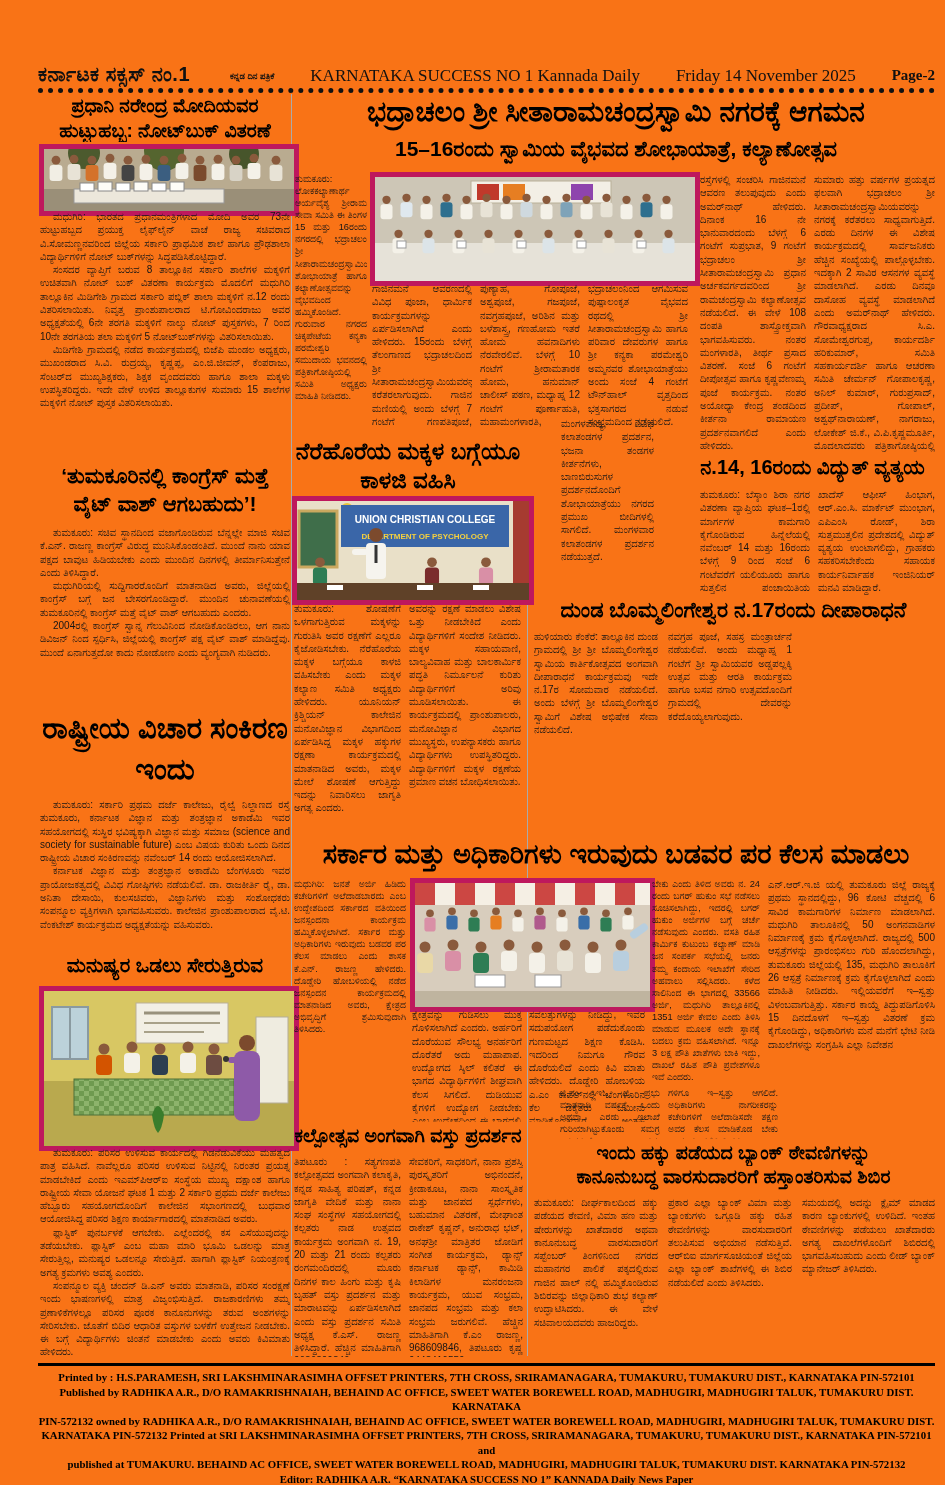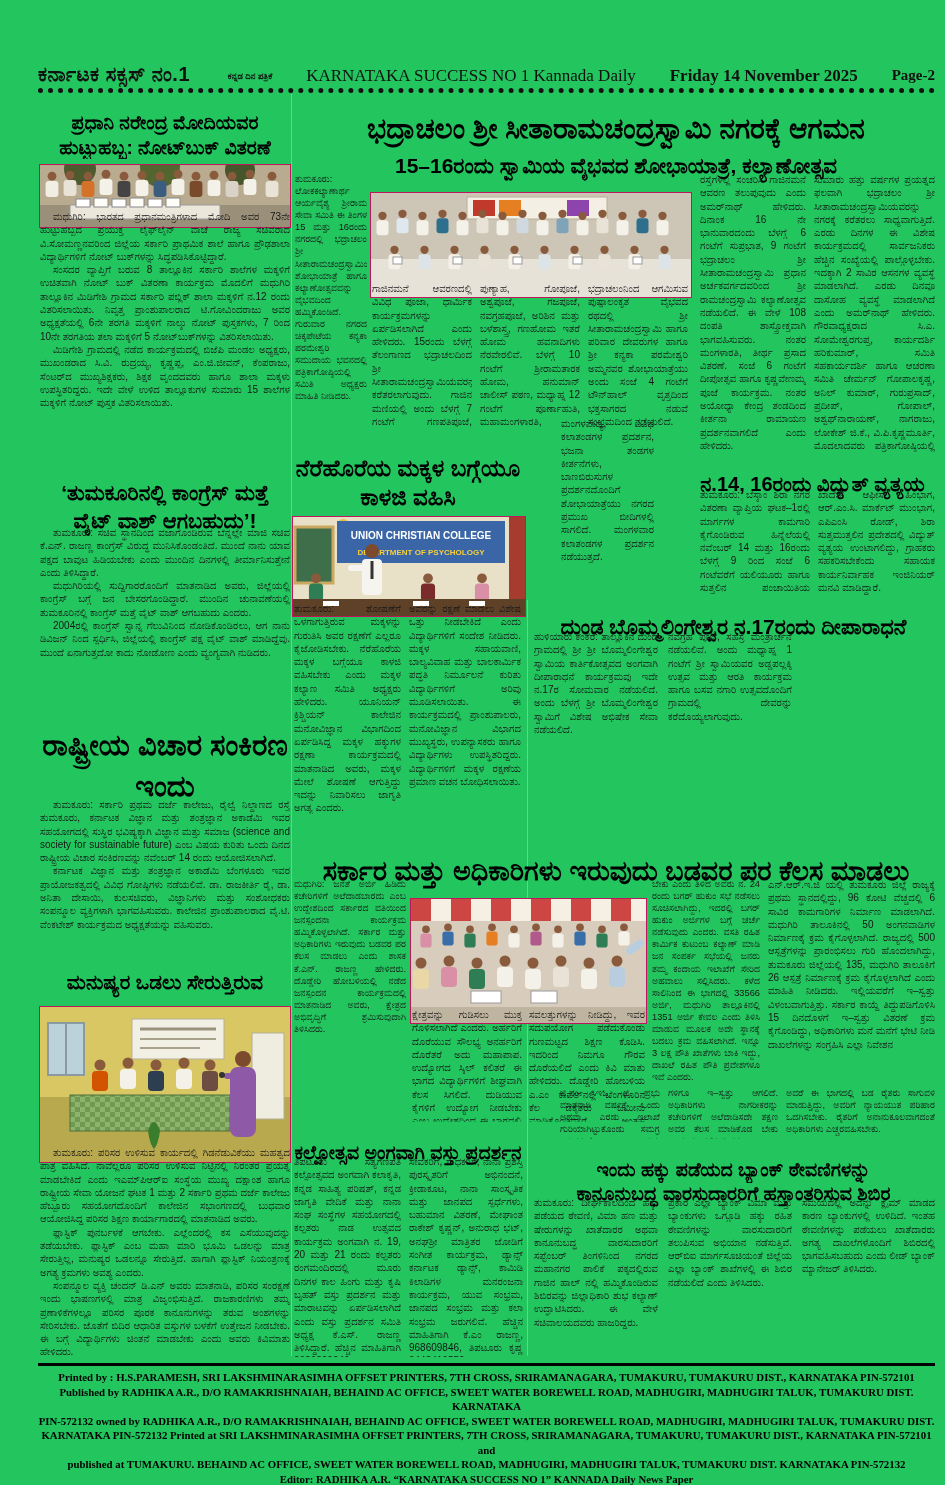--- a/index.html
+++ b/index.html
@@ -1,33 +1,33 @@
 <!DOCTYPE html>
 <html><head>
 <meta charset="utf-8">
 <style>
   html,body{margin:0;padding:0;background:#777;}
-  .page{position:relative;width:945px;height:1485px;margin:0 auto;background:#22c55e;
+  .page{position:relative;width:945px;height:1485px;margin:0 auto;background:#f97316;
         font-family:"Liberation Sans","DejaVu Sans",sans-serif;color:#111;overflow:hidden;}
   
   .hdr{position:absolute;left:38px;top:50px;width:897px;height:36px;display:flex;
        align-items:flex-end;justify-content:space-between;}
   .hdr-rule{position:absolute;left:38px;top:88px;width:897px;border-bottom:5px dotted #111;}
   .masthead{font-weight:700;font-size:20px;letter-spacing:.5px;}
   .tagline{font-size:8.5px;font-weight:700;margin-left:4px;padding-bottom:4px;}
   .etitle{font-family:"Liberation Serif","DejaVu Serif",serif;font-weight:400;font-size:17px;}
-  .edate{font-family:"Liberation Serif","DejaVu Serif",serif;font-weight:700;font-size:17px;}
+  .edate{font-family:"Liberation Serif","DejaVu Serif",serif;font-weight:400;font-size:17px;}
   .epage{font-family:"Liberation Serif","DejaVu Serif",serif;font-weight:700;font-size:15px;padding-bottom:2px;}
   
   .tb{position:absolute;font-size:10px;line-height:1.33;text-align:justify;overflow:hidden;color:#161616;}
   .tb p{margin:0;text-indent:13px;}
   .tb.small{font-size:9.3px;line-height:1.3;}
   .hd{position:absolute;font-weight:700;color:#000;text-align:center;overflow:hidden;
-      font-family:"Liberation Sans","DejaVu Sans",sans-serif;margin-top:17px;}
-  .ph{position:absolute;border:1px solid #be185d;background:#cfc9bd;overflow:hidden;margin-top:20px;}
+      font-family:"Liberation Sans","DejaVu Sans",sans-serif;}
+  .ph{position:absolute;border:5px solid #be185d;background:#cfc9bd;overflow:hidden;}
   .vr{position:absolute;width:1px;background:#aaa;}
   
   .frule{position:absolute;left:38px;top:1363px;width:897px;height:3px;background:#000;}
   .footer{position:absolute;left:38px;top:1370px;width:897px;text-align:center;
           font-family:"Liberation Serif","DejaVu Serif",serif;font-weight:700;
           font-size:10.8px;line-height:1.35;color:#000;}
 </style>
 </head>
 <body>
 
@@ -279,21 +279,20 @@
     </svg>
   </div>
 
   <div class="tb small" style="left:652px;top:878px;width:108px;height:205px;">ಬೇಕು ಎಂದು ತಿಳಿದ ಅವರು ನ. 24 ರಂದು ಬಗರ್ ಹುಕುಂ ಸಭೆ ನಡೆಸಲು ಸೂಚಿಸಲಾಗಿದ್ದು, ಇದರಲ್ಲಿ ಬಗರ್ ಹುಕುಂ ಅರ್ಜಿಗಳ ಬಗ್ಗೆ ಚರ್ಚೆ ನಡೆಸುವುದು ಎಂದರು. ವಸತಿ ರಹಿತ ಕಾರ್ಮಿಕ ಕುಟುಂಬ ಕಲ್ಯಾಣ್ ಮಾಡಿ ಜನ ಸಂಪರ್ಕ ಸಭೆಯಲ್ಲಿ ಜನರು ತಮ್ಮ ಕಂದಾಯ ಇಲಾಖೆಗೆ ಸೇರಿದ ಅಹವಾಲು ಸಲ್ಲಿಸಿದರು. ಕಳೆದ ಸಾಲಿನಿಂದ ಈ ಭಾಗದಲ್ಲಿ 33566 ಅರ್ಜಿ, ಮಧುಗಿರಿ ತಾಲ್ಲೂಕಿನಲ್ಲಿ 1351 ಅರ್ಜಿ ಕೇವಲ ಎಂದು ತಿಳಿಸಿ ಮಾಡುವ ಮೂಲಕ ಅದೇ ಸ್ಥಾನಕ್ಕೆ ಬದಲು ಕ್ರಮ ವಹಿಸಲಾಗಿದೆ. ಇನ್ನೂ 3 ಲಕ್ಷ ಪೌತಿ ಖಾತೆಗಳು ಬಾಕಿ ಇದ್ದು, ದಾಖಲೆ ರಹಿತ ಪೌತಿ ಪ್ರವೇಶಗಳೂ ಇವೆ ಎಂದರು.</div>
   <div class="tb" style="left:768px;top:878px;width:167px;height:205px;">ಎನ್.ಆರ್.ಇ.ಜಿ ಯಲ್ಲಿ ತುಮಕೂರು ಜಿಲ್ಲೆ ರಾಜ್ಯಕ್ಕೆ ಪ್ರಥಮ ಸ್ಥಾನದಲ್ಲಿದ್ದು, 96 ಕೋಟಿ ವೆಚ್ಚದಲ್ಲಿ 6 ಸಾವಿರ ಕಾಮಗಾರಿಗಳ ನಿರ್ಮಾಣ ಮಾಡಲಾಗಿದೆ. ಮಧುಗಿರಿ ತಾಲೂಕಿನಲ್ಲಿ 50 ಅಂಗನವಾಡಿಗಳ ನಿರ್ಮಾಣಕ್ಕೆ ಕ್ರಮ ಕೈಗೊಳ್ಳಲಾಗಿದೆ. ರಾಜ್ಯದಲ್ಲಿ 500 ಆಸ್ಪತ್ರೆಗಳನ್ನು ಪ್ರಾರಂಭಿಸಲು ಗುರಿ ಹೊಂದಲಾಗಿದ್ದು, ತುಮಕೂರು ಜಿಲ್ಲೆಯಲ್ಲಿ 135, ಮಧುಗಿರಿ ತಾಲೂಕಿಗೆ 26 ಆಸ್ಪತ್ರೆ ನಿರ್ಮಾಣಕ್ಕೆ ಕ್ರಮ ಕೈಗೊಳ್ಳಲಾಗಿದೆ ಎಂದು ಮಾಹಿತಿ ನೀಡಿದರು. ಇಲ್ಲಿಯವರೆಗೆ ಇ–ಸ್ವತ್ತು ವಿಳಂಬವಾಗುತ್ತಿತ್ತು. ಸರ್ಕಾರ ಕಾಯ್ದೆ ತಿದ್ದುಪಡಿಗೊಳಿಸಿ 15 ದಿನದೊಳಗೆ ಇ–ಸ್ವತ್ತು ವಿತರಣೆ ಕ್ರಮ ಕೈಗೊಂಡಿದ್ದು, ಅಧಿಕಾರಿಗಳು ಮನೆ ಮನೆಗೆ ಭೇಟಿ ನೀಡಿ ದಾಖಲೆಗಳನ್ನು ಸಂಗ್ರಹಿಸಿ ಎಲ್ಲಾ ನಿವೇಶನ</div>
   <div class="tb" style="left:412px;top:1008px;width:110px;height:114px;">ಕ್ಷೇತ್ರವನ್ನು ಗುಡಿಸಲು ಮುಕ್ತ ಗೊಳಿಸಲಾಗಿದೆ ಎಂದರು. ಅರ್ಹರಿಗೆ ದೊರೆಯುವ ಸೌಲಭ್ಯ ಅನರ್ಹರಿಗೆ ದೊರೆತರೆ ಅದು ಮಹಾಪಾಪ. ಉದ್ಯೋಗದ ಸ್ಕಿಲ್ ಕಲಿತರೆ ಈ ಭಾಗದ ವಿದ್ಯಾರ್ಥಿಗಳಿಗೆ ಶೀಘ್ರವಾಗಿ ಕೆಲಸ ಸಿಗಲಿದೆ. ದುಡಿಯುವ ಕೈಗಳಿಗೆ ಉದ್ಯೋಗ ನೀಡಬೇಕು ಎಂಬ ಉದ್ದೇಶದಿಂದ ಈ ಭಾಗದಲ್ಲಿ ಜಿಟಿಟಿಸಿ ಕಾಲೇಜು ಪ್ರಾರಂಭಿಸಲಾಗುತ್ತಿದ್ದು, ಪೋಷಕರು ತಮ್ಮ ಮಕ್ಕಳನ್ನು ವಿದ್ಯಾವಂತರನ್ನಾಗಿ ಮಾಡಿ. ಸರ್ಕಾರ ಶಿಕ್ಷಣಕ್ಕಾಗಿ ಬಹಳಷ್ಟು</div>
   <div class="tb" style="left:529px;top:1008px;width:116px;height:114px;">ಸವಲತ್ತುಗಳನ್ನು ನೀಡಿದ್ದು, ಇವರ ಸದುಪಯೋಗ ಪಡೆದುಕೊಂಡು ಗುಣಮಟ್ಟದ ಶಿಕ್ಷಣ ಕೊಡಿಸಿ. ಇದರಿಂದ ನಿಮಗೂ ಗೌರವ ದೊರೆಯಲಿದೆ ಎಂದು ಕಿವಿ ಮಾತು ಹೇಳಿದರು. ದೊಡ್ಡೇರಿ ಹೋಬಳಿಯ ಎ.ಎಂ ಕಾವಲ್‌ನಲ್ಲಿ ಬೆಂಗಳೂರಿನ ಕೆಲ ಡಕೈತರು ಜಮೀನು ಮಾಡಿಕೊಂಡಿದ್ದಾರೆ. ಅಂತಹ ಪ್ರಕರಣಗಳು ಲೋಕಾಯುಕ್ತದಲ್ಲಿವೆ. ಆದರೆ ಈ ಭಾಗದಲ್ಲಿ ಬಡ ರೈತರು ಉಳುಮೆ ಮಾಡುತ್ತಿದ್ದು, ಅವರಿಗೆ ನ್ಯಾಯ ದೊರೆಯಬೇಕು. ರೈತರಿಗೆ ಅನಾನುಕೂಲ</div>
 
   <div class="tb small" style="left:560px;top:1087px;width:100px;height:52px;">ಜಿ.ಪಂ ಸಿಇಓ, ಜಿ. ಪ್ರಭು ಮಾತನಾಡಿ ವರ್ಷಕ್ಕೆ ಒಂದು ಅಥವಾ ಎರಡು ಇಲಾಖೆ ಗುರಿಯಾಗಿಟ್ಟುಕೊಂಡು ಸಮಗ್ರ ಅಭಿವೃದ್ಧಿಗೆ ಕ್ರಮ ಕೈಗೊಳ್ಳಲಾಗಿದ್ದು,</div>
   <div class="tb small" style="left:668px;top:1087px;width:110px;height:52px;">ಗಳಿಗೂ ಇ–ಸ್ವತ್ತು ಆಗಲಿದೆ. ಅಧಿಕಾರಿಗಳು ನಾಗರೀಕರನ್ನು ಕಚೇರಿಗಳಿಗೆ ಅಲೆದಾಡಿಸದೇ ತಕ್ಷಣ ಅವರ ಕೆಲಸ ಮಾಡಿಕೊಡ ಬೇಕು ಎಂದು ಸೂಚನೆ ನೀಡಿದರು.</div>
-  <div class="tb small" style="left:786px;top:1087px;width:149px;height:52px;">ಅವರೆ ಈ ಭಾಗದಲ್ಲಿ ಬಡ ರೈತರು ಸಾಗುವಳಿ ಮಾಡುತ್ತಿದ್ದು, ಅವರಿಗೆ ನ್ಯಾಯಯುತ ಪರಿಹಾರ ಒದಗಿಸಬೇಕು. ರೈತರಿಗೆ ಅನಾನುಕೂಲವಾಗದಂತೆ ಅಧಿಕಾರಿಗಳು ಎಚ್ಚರವಹಿಸಬೇಕು.</div>
 
   <div class="hd" style="left:292px;top:1125px;width:232px;height:26px;font-size:19px;">ಕಲ್ಪೋತ್ಸವ ಅಂಗವಾಗಿ ವಸ್ತು ಪ್ರದರ್ಶನ</div>
   <div class="tb" style="left:294px;top:1155px;width:107px;height:202px;">ತಿಪಟೂರು : ಸತ್ಯಗಣಪತಿ ಕಲ್ಪೋತ್ಸವದ ಅಂಗವಾಗಿ ಕಲಾಕೃತಿ, ಕನ್ನಡ ಸಾಹಿತ್ಯ ಪರಿಷತ್, ಕನ್ನಡ ಜಾಗೃತಿ ವೇದಿಕೆ ಮತ್ತು ನಾನಾ ಸಂಘ ಸಂಸ್ಥೆಗಳ ಸಹಯೋಗದಲ್ಲಿ ಕಲ್ಪತರು ನಾಡ ಉತ್ಸವದ ಕಾರ್ಯಕ್ರಮ ಅಂಗವಾಗಿ ನ. 19, 20 ಮತ್ತು 21 ರಂದು ಕಲ್ಪತರು ರಂಗಮಂದಿರದಲ್ಲಿ ಮೂರು ದಿನಗಳ ಕಾಲ ಹಿಂಗು ಮತ್ತು ಕೃಷಿ ಬೃಹತ್ ವಸ್ತು ಪ್ರದರ್ಶನ ಮತ್ತು ಮಾರಾಟವನ್ನು ಏರ್ಪಡಿಸಲಾಗಿದೆ ಎಂದು ವಸ್ತು ಪ್ರದರ್ಶನ ಸಮಿತಿ ಅಧ್ಯಕ್ಷ ಕೆ.ಎಸ್. ರಾಜಣ್ಣ ತಿಳಿಸಿದ್ದಾರೆ. ಹೆಚ್ಚಿನ ಮಾಹಿತಿಗಾಗಿ 9686809846 ಸಂಪರ್ಕಿಸಬಹುದು. ಖ್ಯಾತ ಸಿನಿಮಾ ನಟಿ ಉಮಾಶ್ರೀ ಹಾಗೂ ರತ್ನ ಪ್ರಶಸ್ತಿ ಪುರಸ್ಕೃತರು, ಸಮಾಜ</div>
   <div class="tb" style="left:409px;top:1155px;width:114px;height:202px;">ಸೇವಕರಿಗೆ, ಸಾಧಕರಿಗೆ, ನಾನಾ ಪ್ರಶಸ್ತಿ ಪುರಸ್ಕೃತರಿಗೆ ಅಭಿನಂದನೆ, ಕ್ರೀಡಾಕೂಟ, ನಾನಾ ಸಾಂಸ್ಕೃತಿಕ ಮತ್ತು ಜಾನಪದ ಸ್ಪರ್ಧೆಗಳು, ಬಹುಮಾನ ವಿತರಣೆ, ಮೇಘಾಂತ ರಾಕೇಶ್ ಕೃಷ್ಣನ್, ಅನುರಾಧ ಭಟ್, ಅನಘಶ್ರೀ ಮಾತ್ರಿತರ ಜೋಡಿಗೆ ಸಂಗೀತ ಕಾರ್ಯಕ್ರಮ, ಡ್ಯಾನ್ಸ್ ಕರ್ನಾಟಕ ಡ್ಯಾನ್ಸ್, ಕಾಮಿಡಿ ಕಿಲಾಡಿಗಳ ಮನರಂಜನಾ ಕಾರ್ಯಕ್ರಮ, ಯುವ ಸಂಭ್ರಮ, ಜಾನಪದ ಸಂಭ್ರಮ ಮತ್ತು ಕಲಾ ಸಂಭ್ರಮ ಜರುಗಲಿವೆ. ಹೆಚ್ಚಿನ ಮಾಹಿತಿಗಾಗಿ ಕೆ.ಎಂ ರಾಜಣ್ಣ, 968609846, ತಿಪಟೂರು ಕೃಷ್ಣ 9448416550, ಮಂಜಪ್ಪ :9743037045 ವೀರಭದ್ರಯೋಜಪ್ 8217432873 ಸಂಪರ್ಕಿಸಬಹುದು.</div>
 
   <div class="hd" style="left:532px;top:1142px;width:403px;height:24px;font-size:19px;">ಇಂದು ಹಕ್ಕು ಪಡೆಯದ ಬ್ಯಾಂಕ್ ಠೇವಣಿಗಳನ್ನು</div>
   <div class="hd" style="left:532px;top:1166px;width:403px;height:24px;font-size:19px;">ಕಾನೂನುಬದ್ಧ ವಾರಸುದಾರರಿಗೆ ಹಸ್ತಾಂತರಿಸುವ ಶಿಬಿರ</div>
   <div class="tb" style="left:534px;top:1196px;width:124px;height:162px;">ತುಮಕೂರು: ದೀರ್ಘಕಾಲದಿಂದ ಹಕ್ಕು ಪಡೆಯದ ಠೇವಣಿ, ವಿಮಾ ಹಣ ಮತ್ತು ಷೇರುಗಳನ್ನು ಖಾತೆದಾರರ ಅಥವಾ ಕಾನೂನುಬದ್ಧ ವಾರಸುದಾರರಿಗೆ ಸಪ್ಟೆಂಬರ್ ತಿಂಗಳಿನಿಂದ ನಗರದ ಮಹಾನಗರ ಪಾಲಿಕೆ ಪಕ್ಕದಲ್ಲಿರುವ ಗಾಜಿನ ಹಾಲ್ ನಲ್ಲಿ ಹಮ್ಮಿಕೊಂಡಿರುವ ಶಿಬಿರವನ್ನು ಜಿಲ್ಲಾಧಿಕಾರಿ ಶುಭ ಕಲ್ಯಾಣ್ ಉದ್ಘಾಟಿಸಿದರು. ಈ ವೇಳೆ ಸಚಿವಾಲಯದವರು ಹಾಜರಿದ್ದರು.</div>
   <div class="tb" style="left:668px;top:1196px;width:124px;height:162px;">ಪ್ರಕಾರ ಎಲ್ಲಾ ಬ್ಯಾಂಕ್ ವಿಮಾ ಮತ್ತು ಬ್ಯಾಂಕುಗಳು ಒಗ್ಗೂಡಿ ಹಕ್ಕು ರಹಿತ ಠೇವಣಿಗಳನ್ನು ವಾರಸುದಾರರಿಗೆ ತಲುಪಿಸುವ ಅಭಿಯಾನ ನಡೆಸುತ್ತಿವೆ. ಆರ್‌ಬಿಐ ಮಾರ್ಗಸೂಚಿಯಂತೆ ಜಿಲ್ಲೆಯ ಎಲ್ಲಾ ಬ್ಯಾಂಕ್ ಶಾಖೆಗಳಲ್ಲಿ ಈ ಶಿಬಿರ ನಡೆಯಲಿದೆ ಎಂದು ತಿಳಿಸಿದರು.</div>
   <div class="tb" style="left:802px;top:1196px;width:133px;height:162px;">ಸಮಯದಲ್ಲಿ ಅದನ್ನು ಕ್ಲೈಮ್ ಮಾಡದ ಕಾರಣ ಬ್ಯಾಂಕುಗಳಲ್ಲಿ ಉಳಿದಿದೆ. ಇಂತಹ ಠೇವಣಿಗಳನ್ನು ಪಡೆಯಲು ಖಾತೆದಾರರು ಅಗತ್ಯ ದಾಖಲೆಗಳೊಂದಿಗೆ ಶಿಬಿರದಲ್ಲಿ ಭಾಗವಹಿಸಬಹುದು ಎಂದು ಲೀಡ್ ಬ್ಯಾಂಕ್ ಮ್ಯಾನೇಜರ್ ತಿಳಿಸಿದರು.</div>

